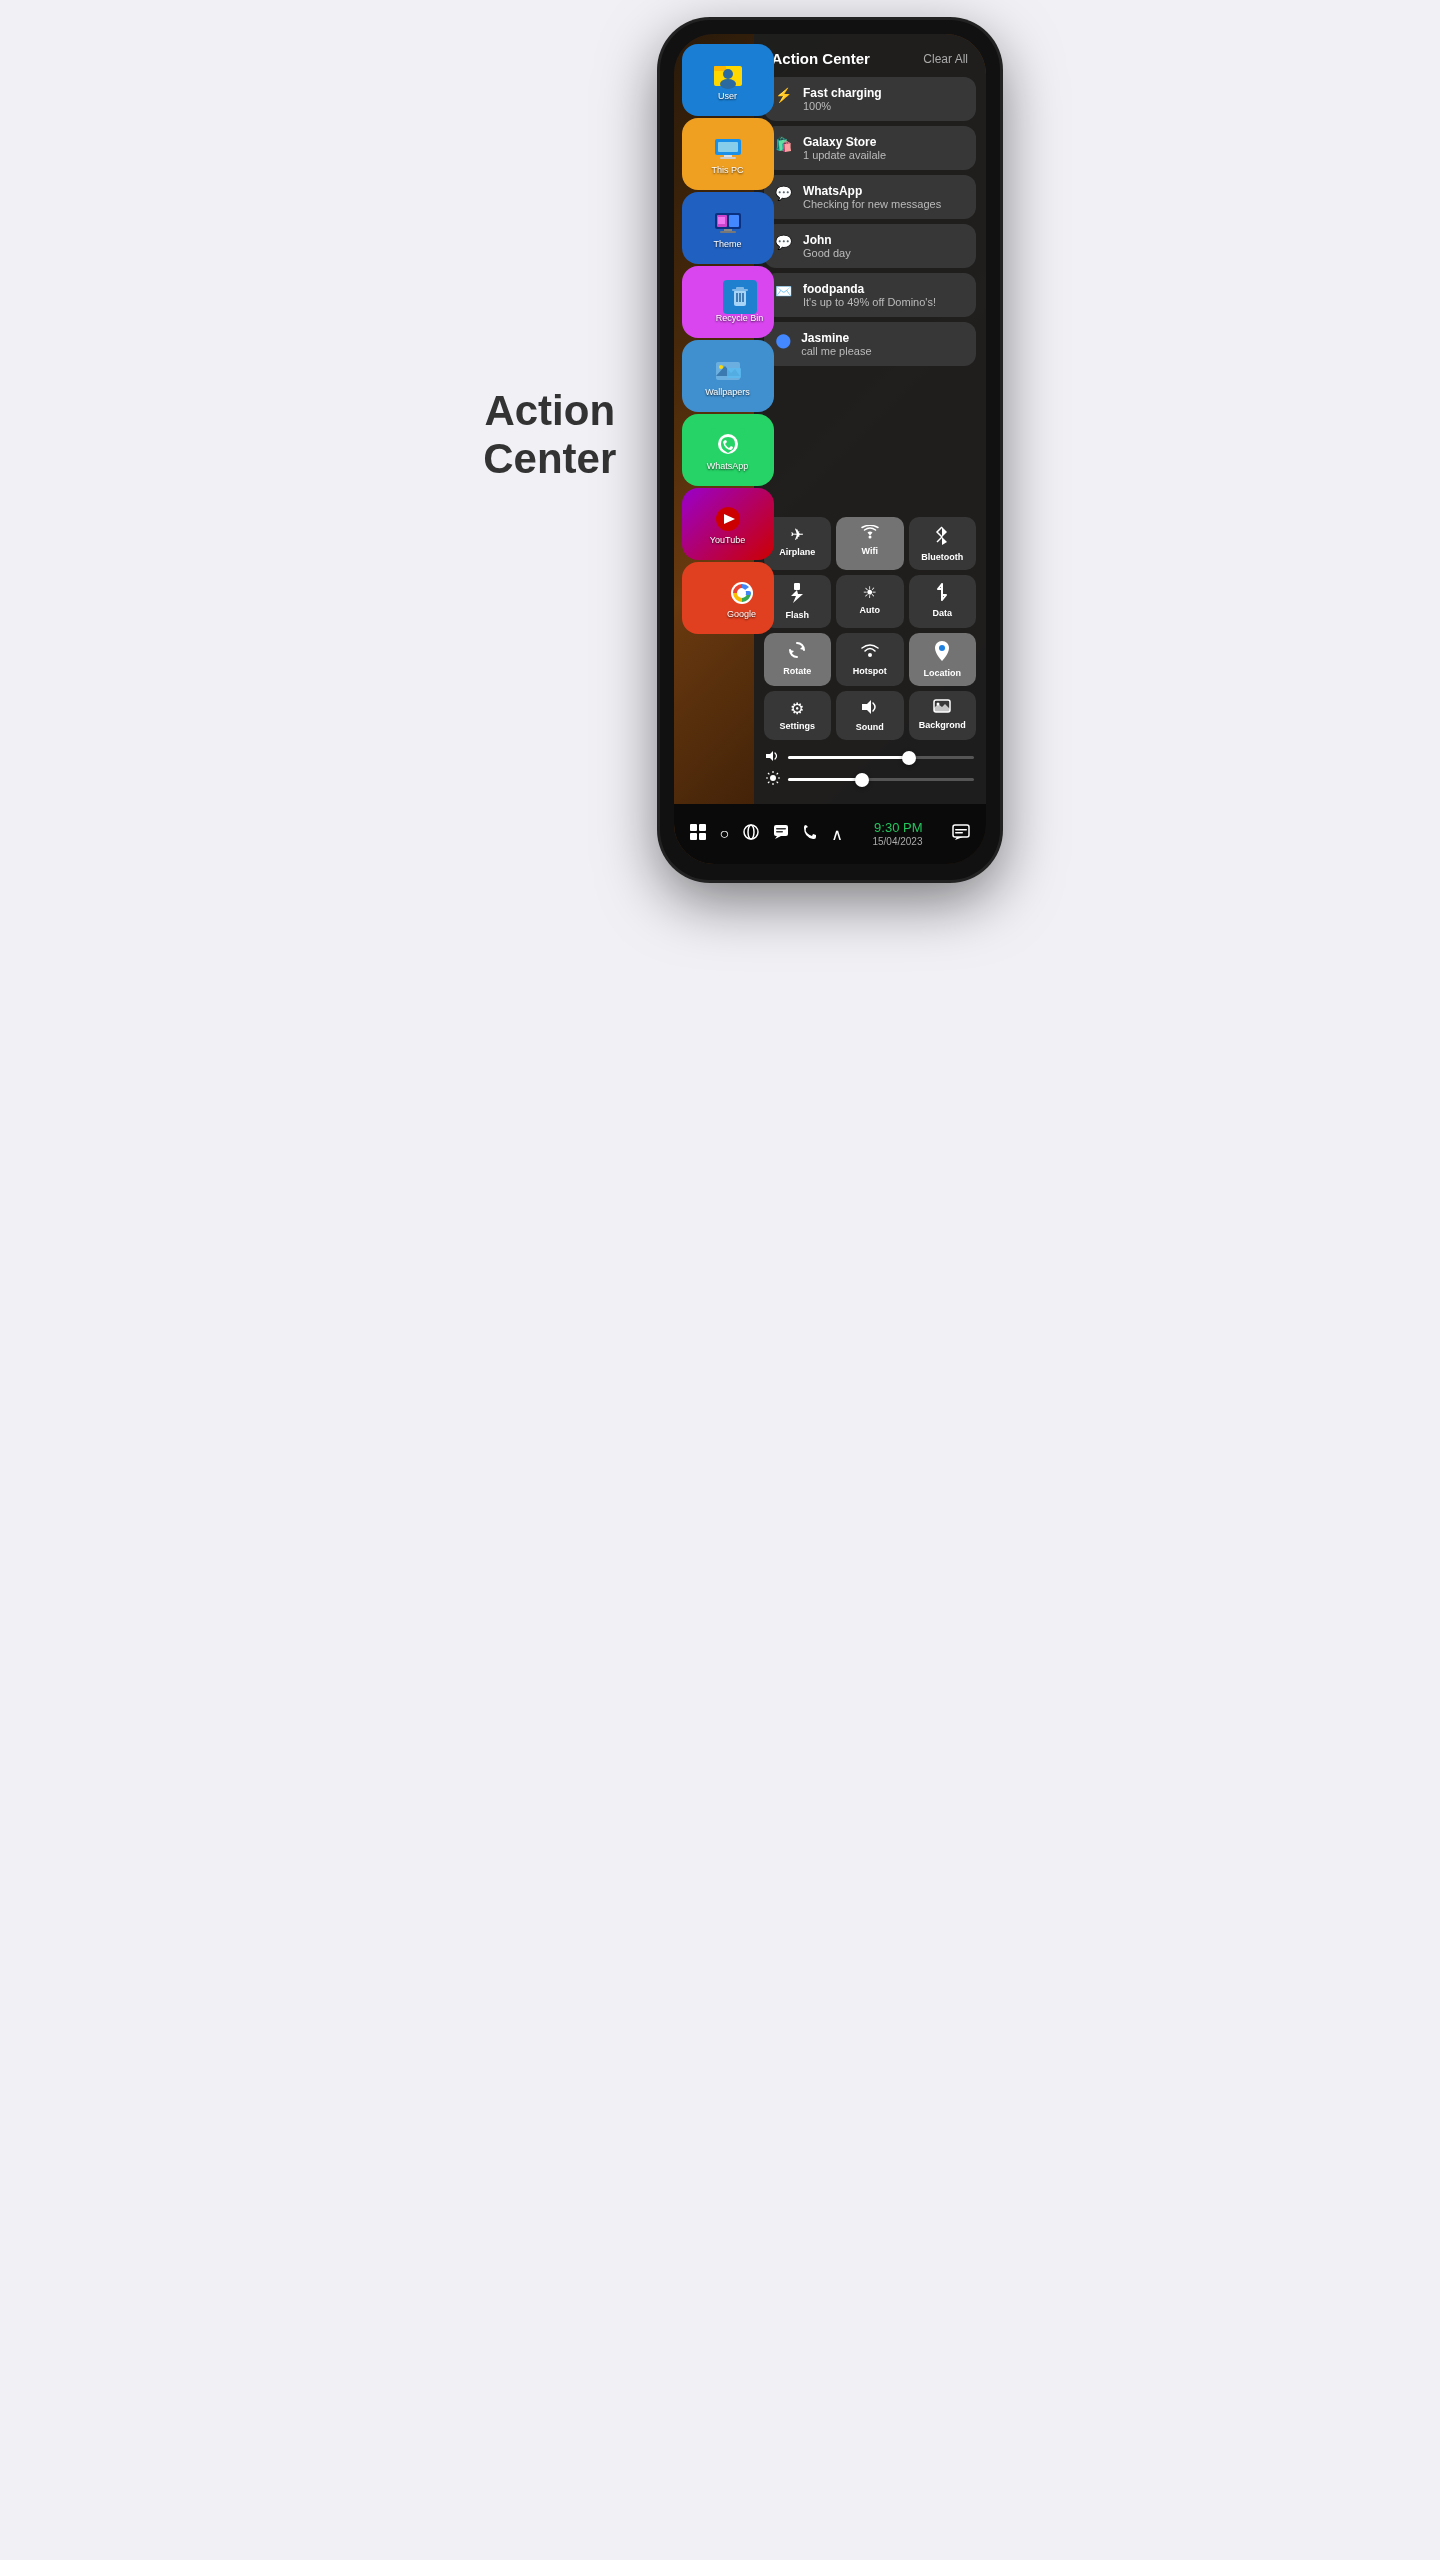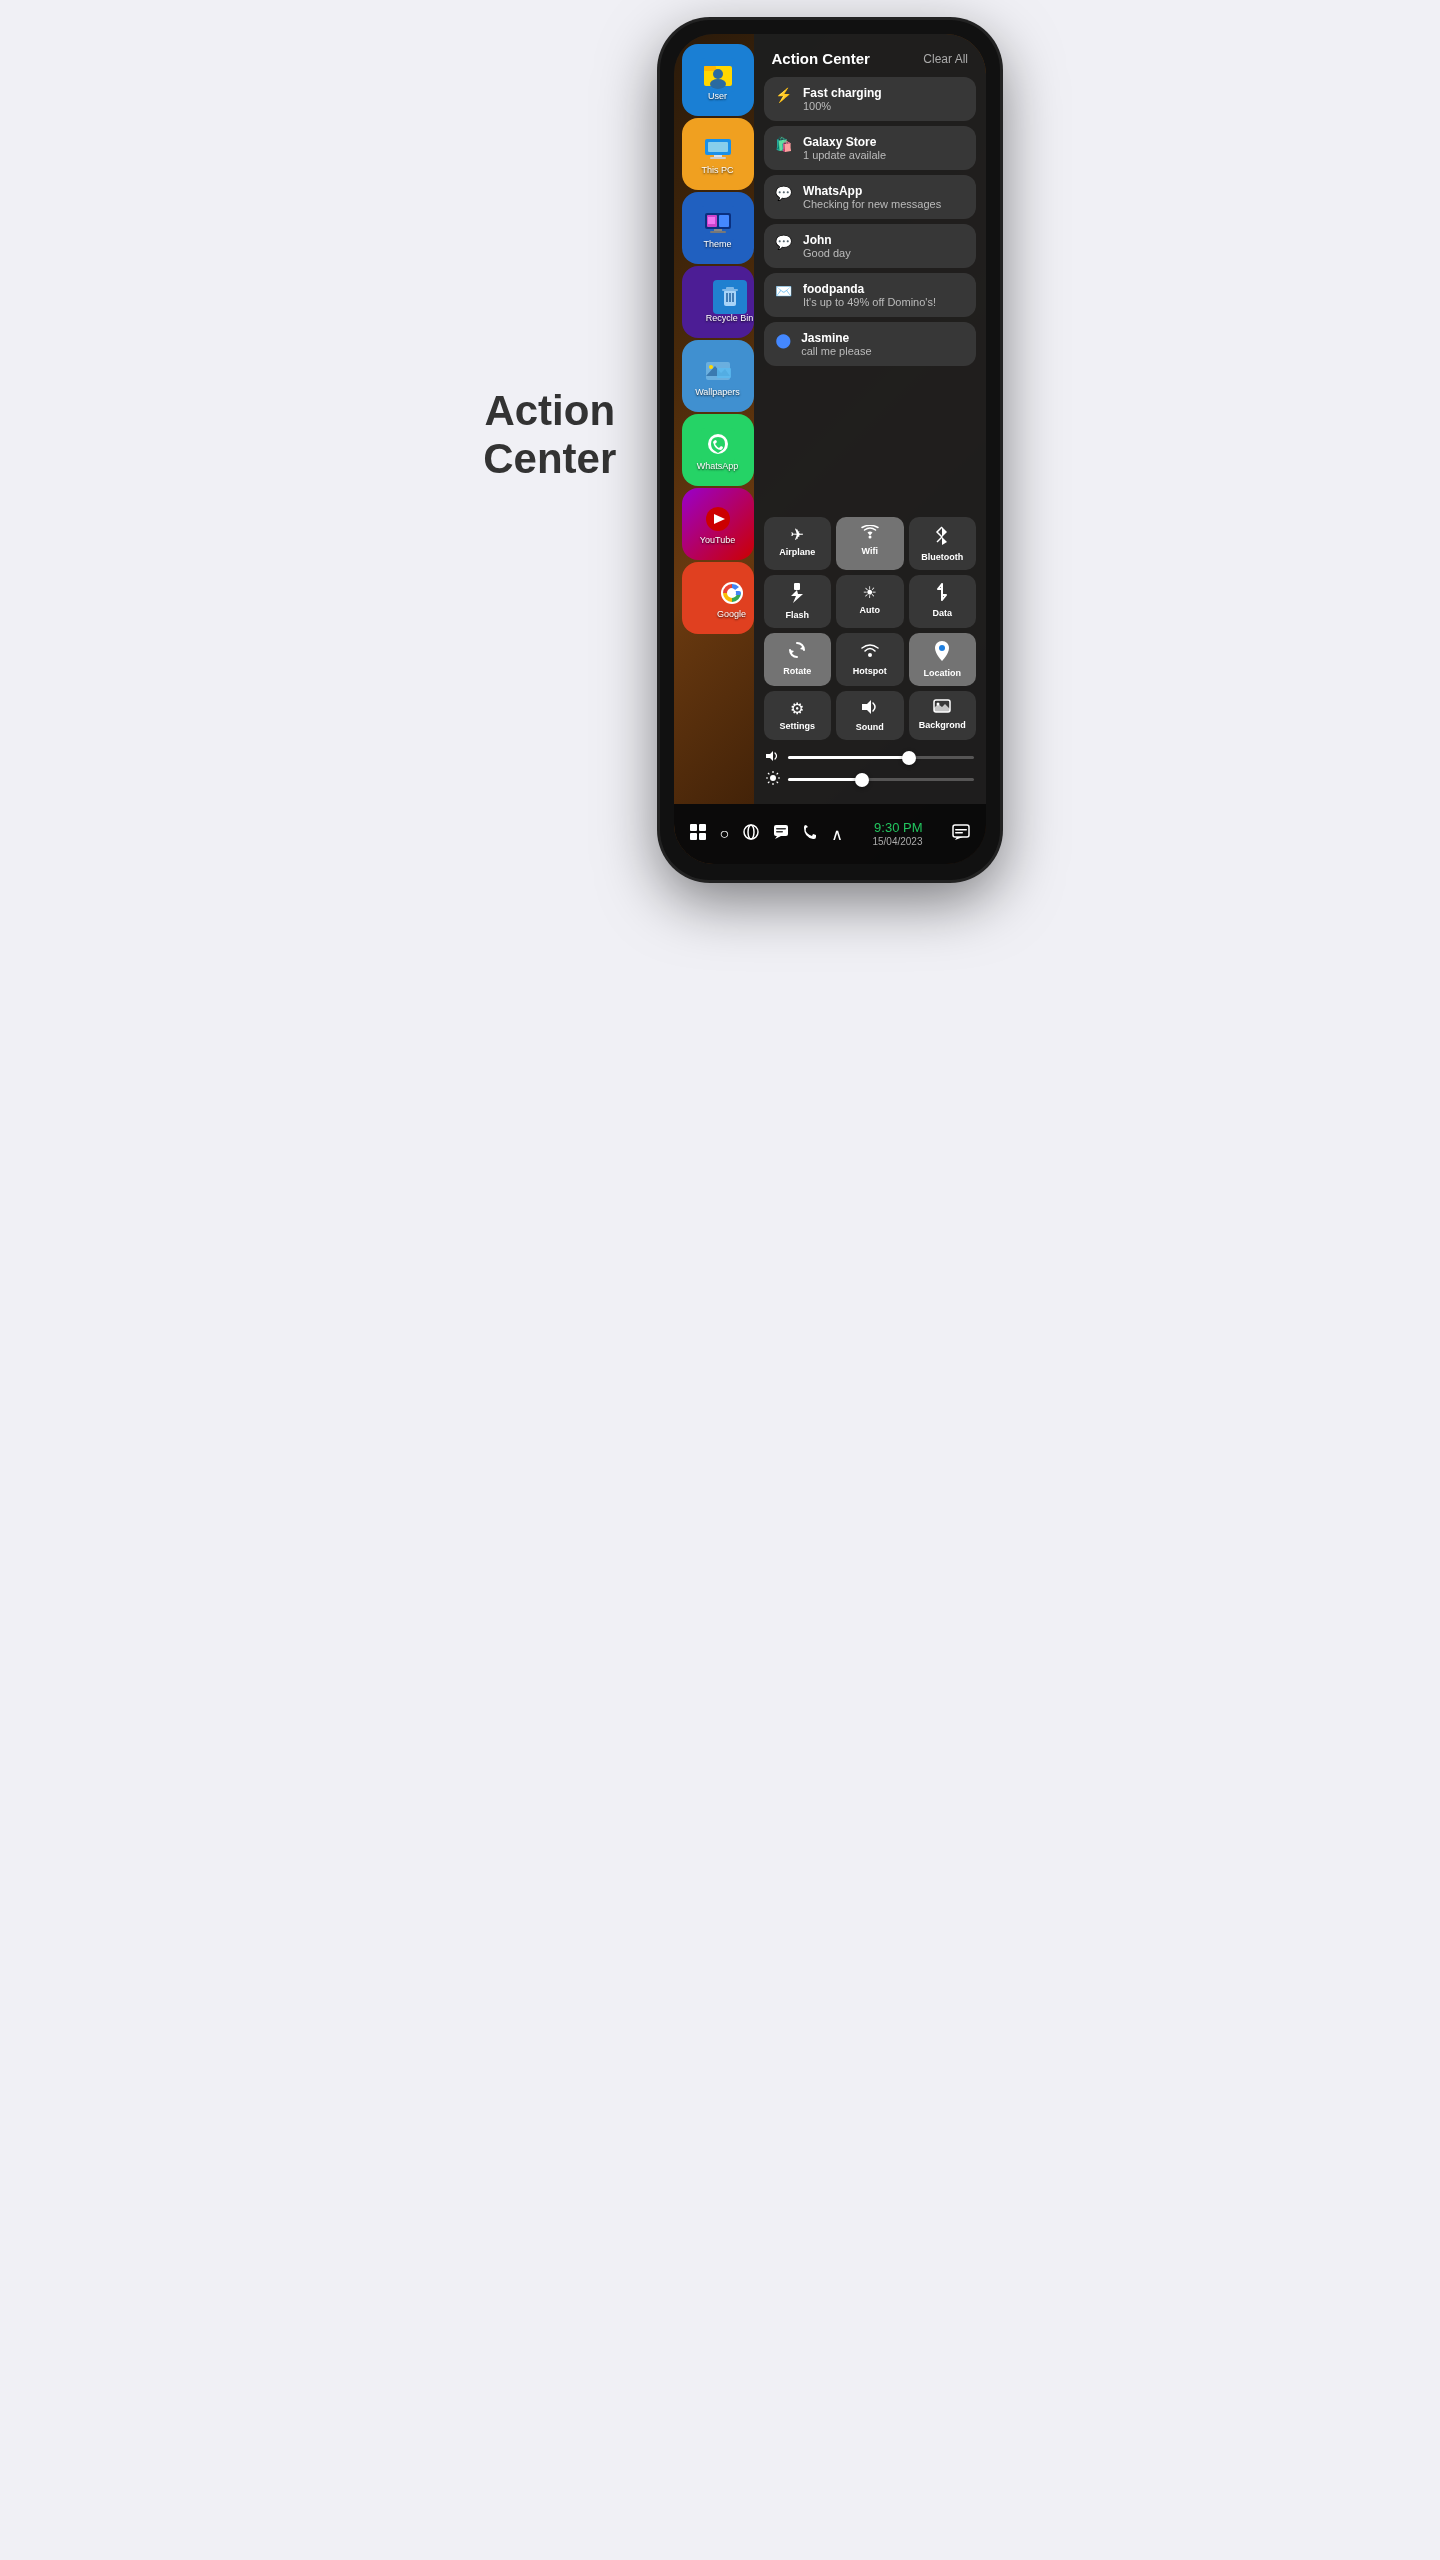--- a/index.html
+++ b/index.html
@@ -66,40 +66,40 @@
       top: 0;
       bottom: 60px;
       width: 88px;
       display: flex;
       flex-direction: column;
       gap: 2px;
       padding: 10px 8px;
       z-index: 2;
     }
     .app-icon {
-      width: 72px;
+      width: 92px;
       height: 72px;
       border-radius: 16px;
       display: flex;
       flex-direction: column;
       align-items: center;
       justify-content: center;
       cursor: pointer;
     }
     .app-icon .icon-label {
       font-size: 9px;
       color: white;
       text-align: center;
       line-height: 1.1;
       text-shadow: 0 1px 2px rgba(0,0,0,0.8);
     }
     .app-user { background: #1a7fd4; }
     .app-pc { background: #f0a020; }
     .app-theme { background: #2060c0; }
-    .app-recycle { background: #4c1d95; padding-left: 24px; }
+    .app-recycle { background: #d946ef; padding-left: 24px; }
     .app-wallpapers { background: #4090d0; }
     .app-whatsapp { background: #25d366; }
     .app-youtube { background: #cc0000; }
     .app-google { background: #e04020; }
 
     
     .action-panel {
       position: absolute;
       right: 0;
       top: 0;

